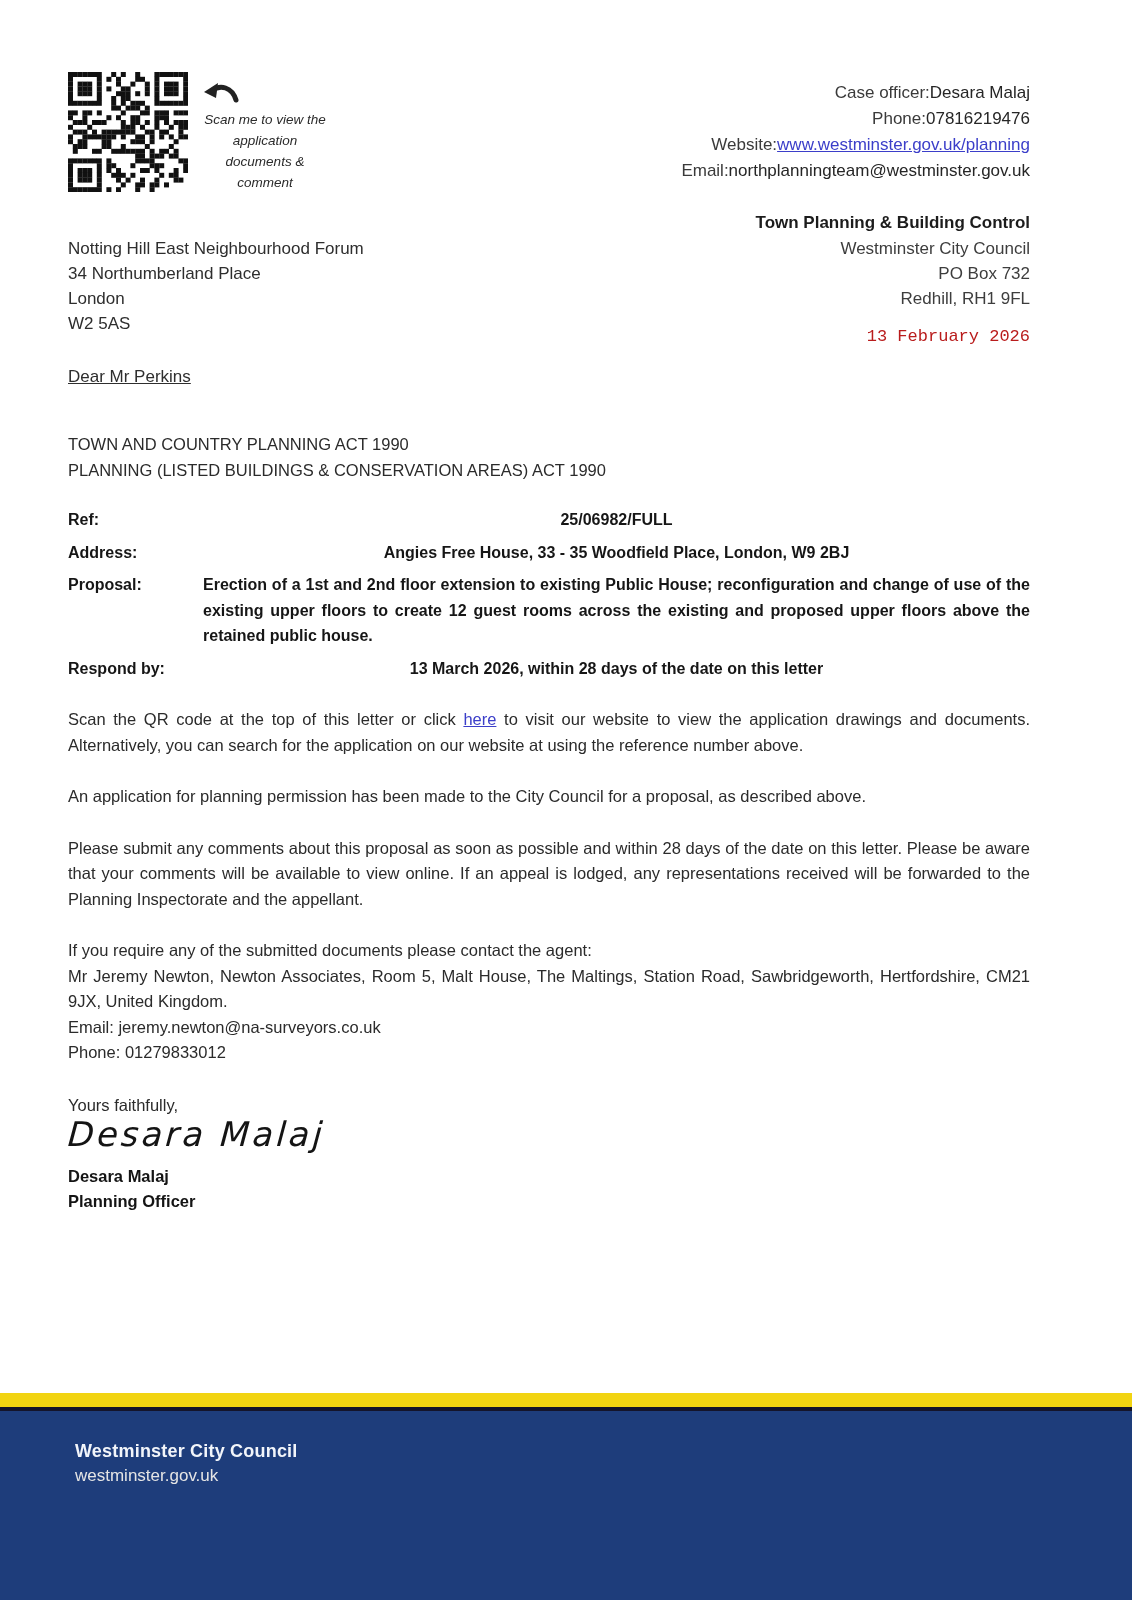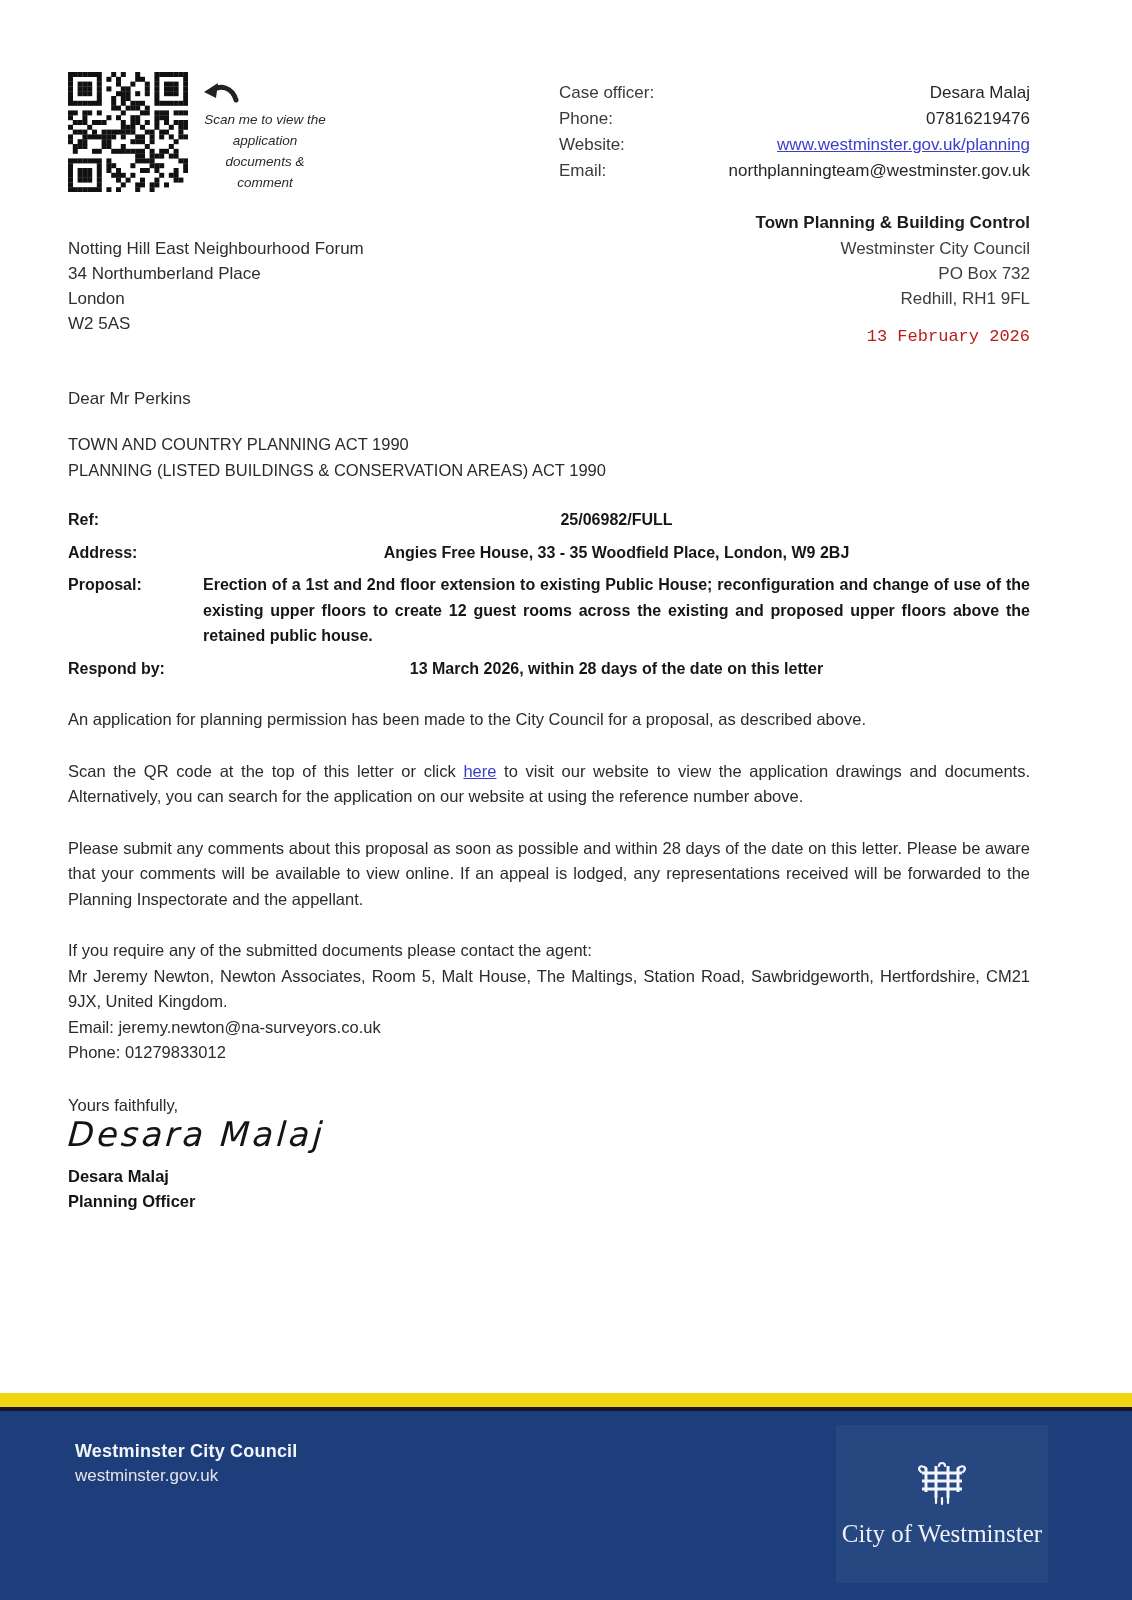--- a/index.html
+++ b/index.html
@@ -7,29 +7,29 @@
     position:relative;width:1132px;height:1600px;background:#fff;overflow:hidden;
     font-family:"Liberation Sans",sans-serif;color:#2b2b2b;
   }
   
   .qr-block{position:absolute;left:68px;top:72px;display:flex;text-align:center;}
   .qr-svg{width:120px;height:120px;display:block;}
   .qr-caption-col{width:122px;margin-left:16px;padding-top:10px;}
   .arrow-icon{display:block;margin-bottom:4px;}
   .qr-caption{font-style:italic;font-size:13.5px;line-height:1.55;color:#2b2b2b;}
   .contact-block{position:absolute;left:548px;right:102px;top:80px;font-size:17px;}
-  .contact-row{display:flex;justify-content:space-between;line-height:26px;margin-left:11px;}
+  .contact-row{display:flex;justify-content:flex-end;line-height:26px;margin-left:11px;}
   .contact-label{color:#3a3a3a;}
   .contact-value{color:#262626;text-align:right;}
   a.link{color:#3b3ec9;text-decoration:underline;}
   .sender-block{position:absolute;right:102px;top:210px;text-align:right;font-size:17px;line-height:25px;color:#3d3d3d;margin-left:38px;}
   .sender-dept{font-weight:bold;color:#1c1c1c;margin-bottom:1px;}
   .sender-date{margin-top:13px;color:#b91c1c;font-family:Liberation Mono, monospace;}
   .recipient-block{position:absolute;left:68px;top:236px;font-size:17px;line-height:25px;color:#2e2e2e;}
-  .salutation{position:absolute;left:68px;top:389px;font-size:17px;color:#2e2e2e;}
+  .salutation{position:absolute;left:68px;top:367px;font-size:17px;color:#2e2e2e;text-decoration:underline;}
   
   .letter-body{position:absolute;left:68px;right:102px;top:424px;font-size:16.5px;line-height:25.5px;color:#2b2b2b;}
   .acts{margin-top:8px;}
   .ref-table{margin-top:24px;display:grid;grid-template-columns:135px 1fr;font-weight:bold;color:#161616;font-size:16px;line-height:25.5px;}
   .ref-label{padding-right:8px;}
   .ref-value{text-align:center;}
   .ref-value.just{text-align:justify;}
   .ref-row-gap{height:7px;grid-column:1 / span 2;}
   .para{margin-top:26px;}
   .para.just{text-align:justify;}
@@ -410,25 +410,25 @@
       <div class="ref-label">Address:</div>
       <div class="ref-value">Angies Free House, 33 - 35 Woodfield Place, London, W9 2BJ</div>
       <div class="ref-row-gap"></div>
       <div class="ref-label">Proposal:</div>
       <div class="ref-value just">Erection of a 1st and 2nd floor extension to existing Public House; reconfiguration and change of use of the existing upper floors to create 12 guest rooms across the existing and proposed upper floors above the retained public house.</div>
       <div class="ref-row-gap"></div>
       <div class="ref-label">Respond by:</div>
       <div class="ref-value">13 March 2026, within 28 days of the date on this letter</div>
     </div>
 
-    <div class="para">An application for planning permission has been made to the City Council for a proposal, as described above.</div>
-
     <div class="para just">
       <span>Scan the QR code at the top of this letter or click </span><a class="link" href="#">here</a><span> to visit our website to view the application drawings and documents. Alternatively, you can search for the application on our website at using the reference number above.</span>
     </div>
+
+    <div class="para">An application for planning permission has been made to the City Council for a proposal, as described above.</div>
 
     <div class="para just">Please submit any comments about this proposal as soon as possible and within 28 days of the date on this letter. Please be aware that your comments will be available to view online. If an appeal is lodged, any representations received will be forwarded to the Planning Inspectorate and the appellant.</div>
 
     <div class="para">
       <div>If you require any of the submitted documents please contact the agent:</div>
       <div class="agent-line">Mr Jeremy Newton, Newton Associates, Room 5, Malt House, The Maltings, Station Road, Sawbridgeworth, Hertfordshire, CM21 9JX, United Kingdom.</div>
       <div>Email: jeremy.newton@na-surveyors.co.uk</div>
       <div>Phone: 01279833012</div>
     </div>
 
@@ -438,35 +438,15 @@
     <div class="sig-title">Planning Officer</div>
   </div>
 
   <div class="stripe-yellow" style="background: rgb(242, 212, 17);"></div>
   <div class="stripe-dark"></div>
   <div class="footer" style="background: rgb(30, 61, 123);">
     <div class="footer-left">
       <div class="footer-council">Westminster City Council</div>
       <div class="footer-site">westminster.gov.uk</div>
     </div>
-    <div class="logo-panel">
-      <svg width="54" height="48" viewBox="0 0 54 48">
-        <g stroke="#f2f5fa" stroke-width="3" fill="none">
-          <path d="M11 8 V32"></path>
-            <path d="M21 6 V38"></path>
-            <path d="M33 6 V38"></path>
-            <path d="M43 8 V32"></path>
-          <path d="M7 13 H47"></path>
-            <path d="M7 21 H47"></path>
-            <path d="M7 29 H47"></path>
-        </g>
-        <g stroke="#f2f5fa" stroke-width="2.2" fill="none" stroke-linecap="round">
-          <path d="M11 8 C5 4, 2 8, 6 12"></path>
-          <path d="M43 8 C49 4, 52 8, 48 12"></path>
-          <path d="M21 38 L21 43 M27 38 L27 44 M33 38 L33 43"></path>
-          <path d="M24 6 C24 2, 30 2, 30 6"></path>
-        </g>
-      </svg>
-      <div class="logo-text">City of Westminster</div>
-    </div>
   </div>
 
 </div>
 
 </body></html>

